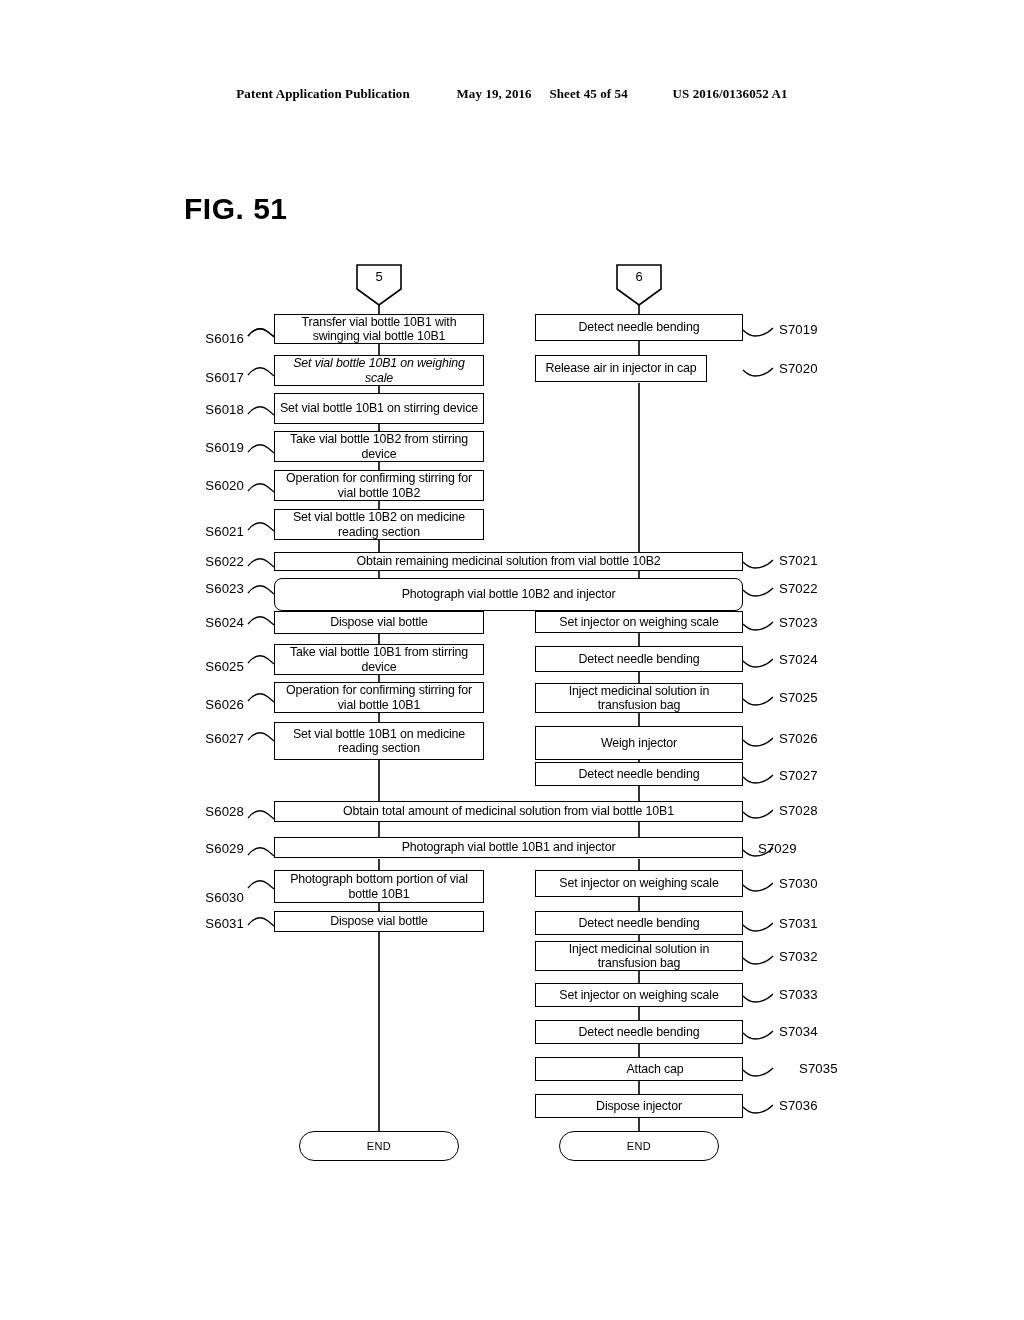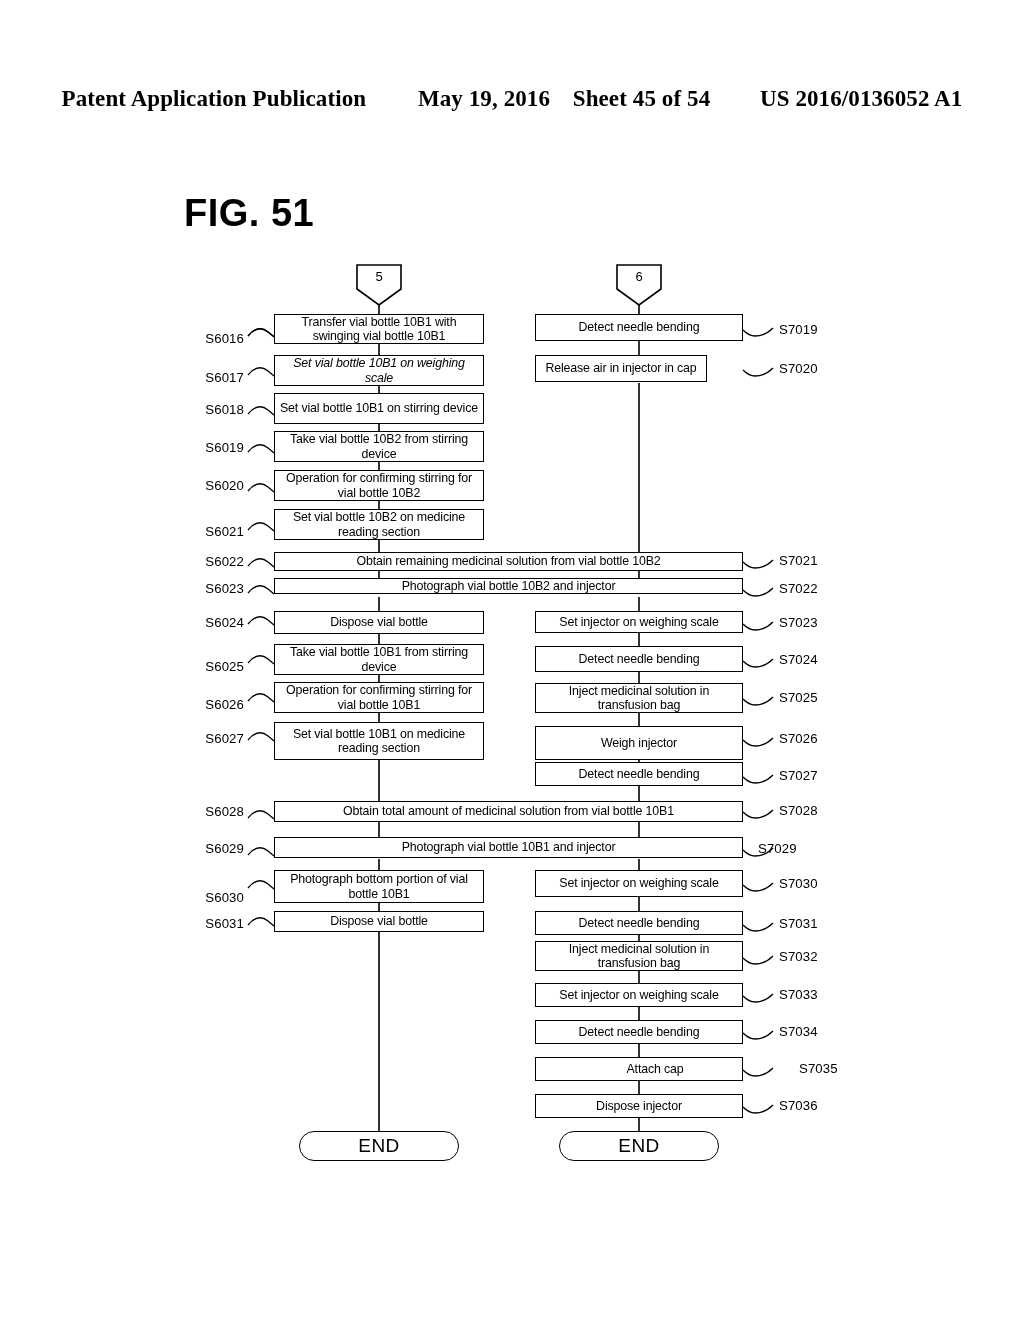--- a/index.html
+++ b/index.html
@@ -18,37 +18,37 @@
 
   
   #page-header {
     position: absolute;
     left: 0;
     top: 86px;
     width: 1024px;
     text-align: center;
     font-family: "Liberation Serif", serif;
     font-weight: bold;
-    font-size: 23px;
+    font-size: 13px;
     letter-spacing: 0.1px;
     white-space: nowrap;
   }
   #page-header .hdr-seg { display: inline-block; }
   #page-header .gap-a { display: inline-block; width: 40px; }
   #page-header .gap-b { display: inline-block; width: 11px; }
   #page-header .gap-c { display: inline-block; width: 38px; }
 
   
   #fig-title {
     position: absolute;
     left: 184px;
     top: 192px;
     font-family: "Liberation Sans", sans-serif;
     font-weight: bold;
-    font-size: 38px;
+    font-size: 30px;
     letter-spacing: 0.5px;
   }
 
   
   #figure-canvas {
     position: absolute;
     left: 0;
     top: 0;
     width: 1024px;
     height: 1320px;
@@ -76,21 +76,21 @@
   .terminator {
     position: absolute;
     box-sizing: border-box;
     border: 1.8px solid #000000;
     background: #ffffff;
     border-radius: 999px;
     display: flex;
     align-items: center;
     justify-content: center;
     font-family: "Liberation Sans", sans-serif;
-    font-size: 19px;
+    font-size: 11px;
     letter-spacing: 0.4px;
   }
 
   
   .conn-label {
     position: absolute;
     font-family: "Liberation Sans", sans-serif;
     font-size: 13px;
     text-align: center;
     width: 40px;
@@ -230,21 +230,21 @@
 
 <div class="node-box" style="left:274px; top:611px; width:210px; height:23px;">Dispose vial bottle</div>
 <div class="node-box" style="left:274px; top:644px; width:210px; height:31px;">Take vial bottle 10B1 from stirring device</div>
 <div class="node-box" style="left:274px; top:682px; width:210px; height:31px;">Operation for confirming stirring for vial bottle 10B1</div>
 <div class="node-box" style="left:274px; top:722px; width:210px; height:38px;">Set vial bottle 10B1 on medicine reading section</div>
 
 <div class="node-box" style="left:274px; top:870px; width:210px; height:33px;">Photograph bottom portion of vial bottle 10B1</div>
 <div class="node-box" style="left:274px; top:911px; width:210px; height:21px;">Dispose vial bottle</div>
 
 <div class="node-box" style="left:274px; top:552px; width:469px; height:19px;">Obtain remaining medicinal solution from vial bottle 10B2</div>
-<div class="node-box" style="left:274px; top:578px; width:469px; height:16px;">Photograph vial bottle 10B2 and injector</div>
+<div class="node-box" style="left:274px; top:578px; width:469px; height:33px;border-radius:8px;">Photograph vial bottle 10B2 and injector</div>
 <div class="node-box" style="left:274px; top:801px; width:469px; height:21px;">Obtain total amount of medicinal solution from vial bottle 10B1</div>
 <div class="node-box" style="left:274px; top:837px; width:469px; height:21px;">Photograph vial bottle 10B1 and injector</div>
 
 <div class="node-box" style="left:535px; top:314px; width:208px; height:27px;">Detect needle bending</div>
 <div class="node-box" style="left:535px; top:355px; width:172px; height:27px;">Release air in injector in cap</div>
 
 <div class="node-box" style="left:535px; top:611px; width:208px; height:22px;">Set injector on weighing scale</div>
 <div class="node-box" style="left:535px; top:646px; width:208px; height:26px;">Detect needle bending</div>
 <div class="node-box" style="left:535px; top:683px; width:208px; height:30px;">Inject medicinal solution in transfusion bag</div>
 <div class="node-box" style="left:535px; top:726px; width:208px; height:34px;">Weigh injector</div>

